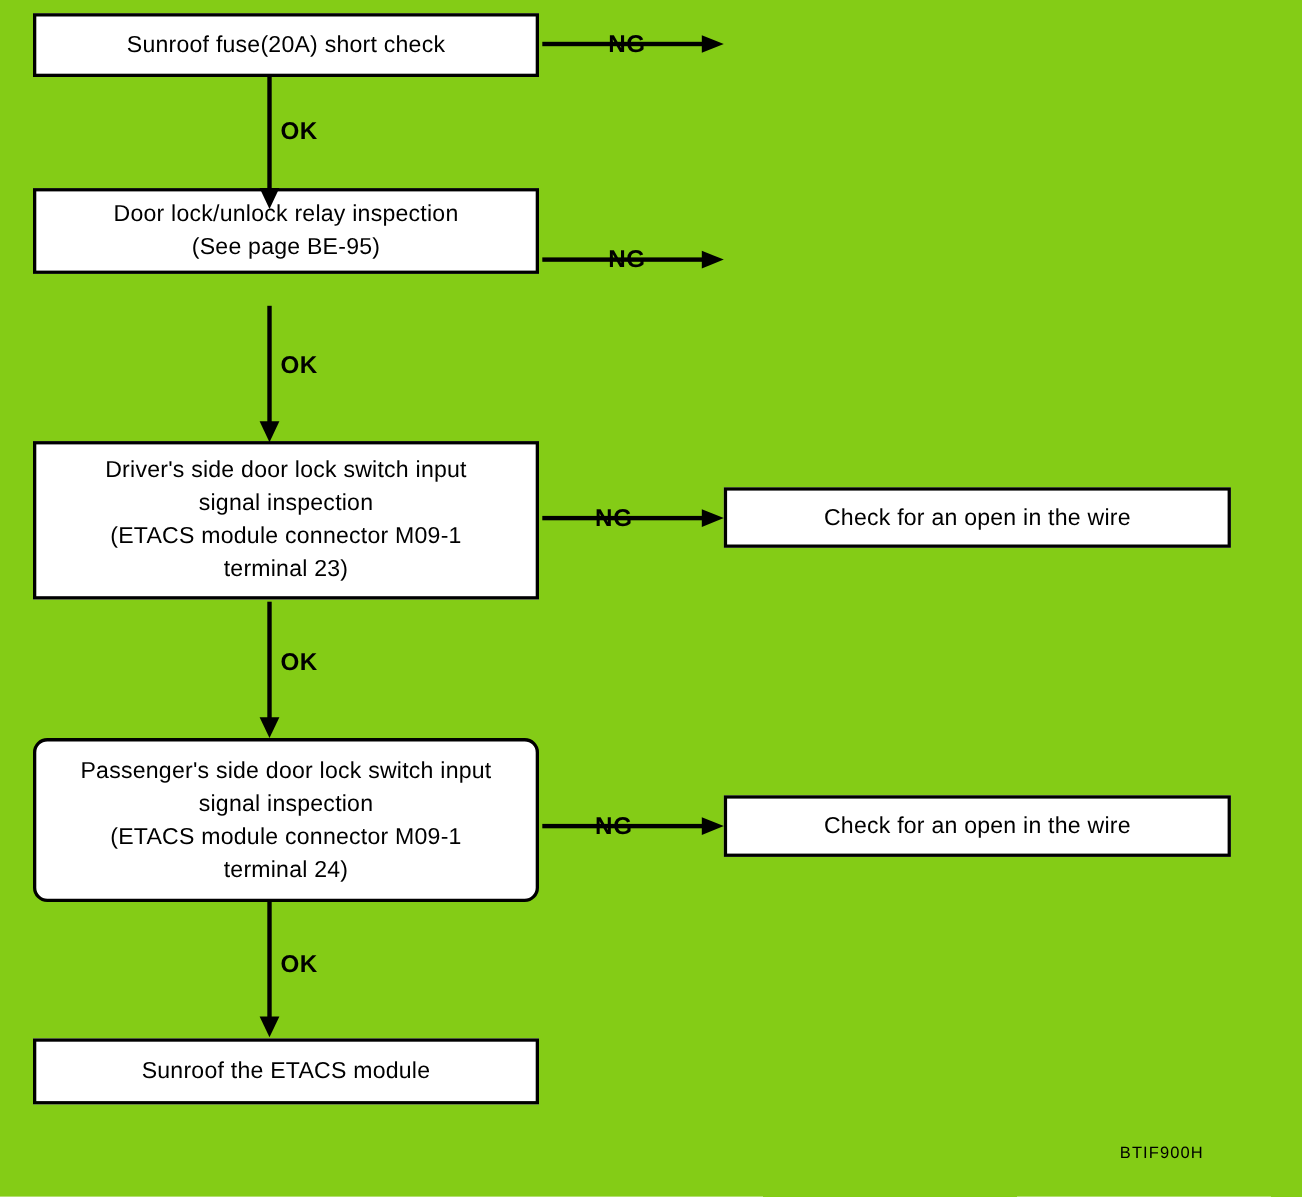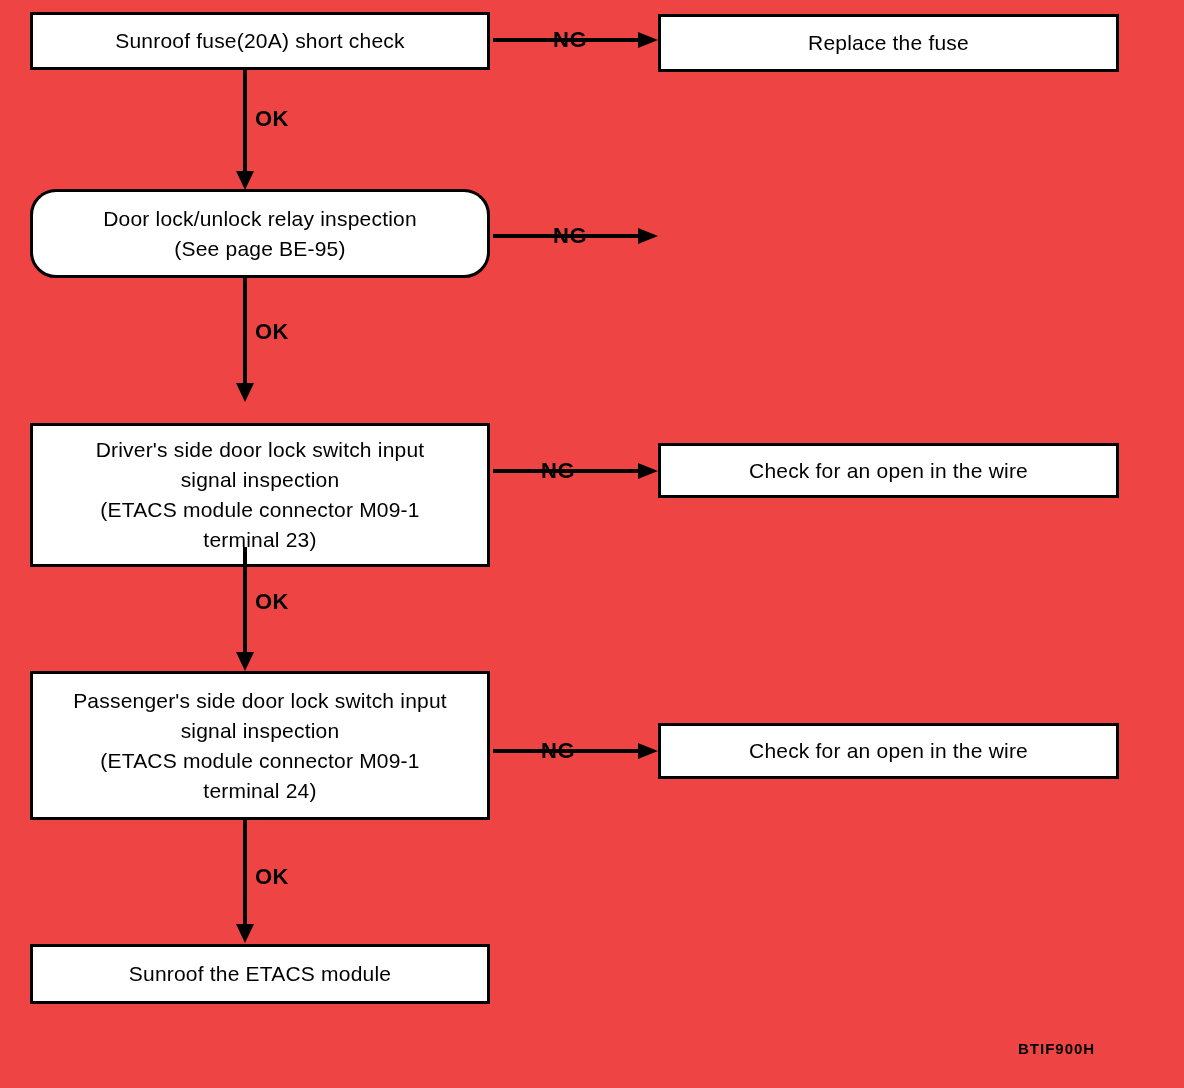--- a/index.html
+++ b/index.html
@@ -4,21 +4,21 @@
 <style>
   html, body {
     margin: 0;
     padding: 0;
     background: #ffffff;
   }
   .stage {
     position: relative;
     width: 1184px;
     height: 1088px;
-    background: #ef4444;
+    background: #84cc16;
     font-family: "Liberation Sans", sans-serif;
     color: #000000;
     overflow: hidden;
   }
   .box {
     position: absolute;
     border: 3px solid #000000;
     background: #ffffff;
     display: flex;
     align-items: center;
@@ -72,47 +72,46 @@
   .ng-lbl {
     width: 64px;
     text-align: center;
     margin-top: 20px;
   }
   .fig-code {
     position: absolute;
     left: 1018px;
     top: 1040px;
     font-size: 15px;
-    font-weight: 700;
+    font-weight: 400;
     letter-spacing: 1px;
   }
 </style>
 </head>
 <body>
 
 <div class="stage">
 
   <div class="box left" style="top:12px; height:58px;">Sunroof fuse(20A) short check</div>
 
-  <div class="box left" style="top:189px; height:89px;border-radius:26px;">Door lock/unlock relay inspection
+  <div class="box left" style="top:171px; height:78px;">Door lock/unlock relay inspection
 (See page BE-95)</div>
 
-  <div class="box left" style="top:423px; height:144px;">Driver's side door lock switch input
+  <div class="box left" style="top:401px; height:144px;">Driver's side door lock switch input
 signal inspection
 (ETACS module connector M09-1
 terminal 23)</div>
 
-  <div class="box left" style="top:671px; height:149px;">Passenger's side door lock switch input
+  <div class="box left" style="top:671px; height:149px;border-radius:13px;">Passenger's side door lock switch input
 signal inspection
 (ETACS module connector M09-1
 terminal 24)</div>
 
   <div class="box left" style="top:944px; height:60px;">Sunroof the ETACS module</div>
 
-  <div class="box right" style="top:14px; height:58px;">Replace the fuse</div>
 
 
   <div class="box right" style="top:443px; height:55px;">Check for an open in the wire</div>
 
   <div class="box right" style="top:723px; height:56px;">Check for an open in the wire</div>
 
   <div>
     <div class="vline" style="top:70px; height:102px;"></div>
     <div class="vhead" style="top:171px;"></div>
   </div>

